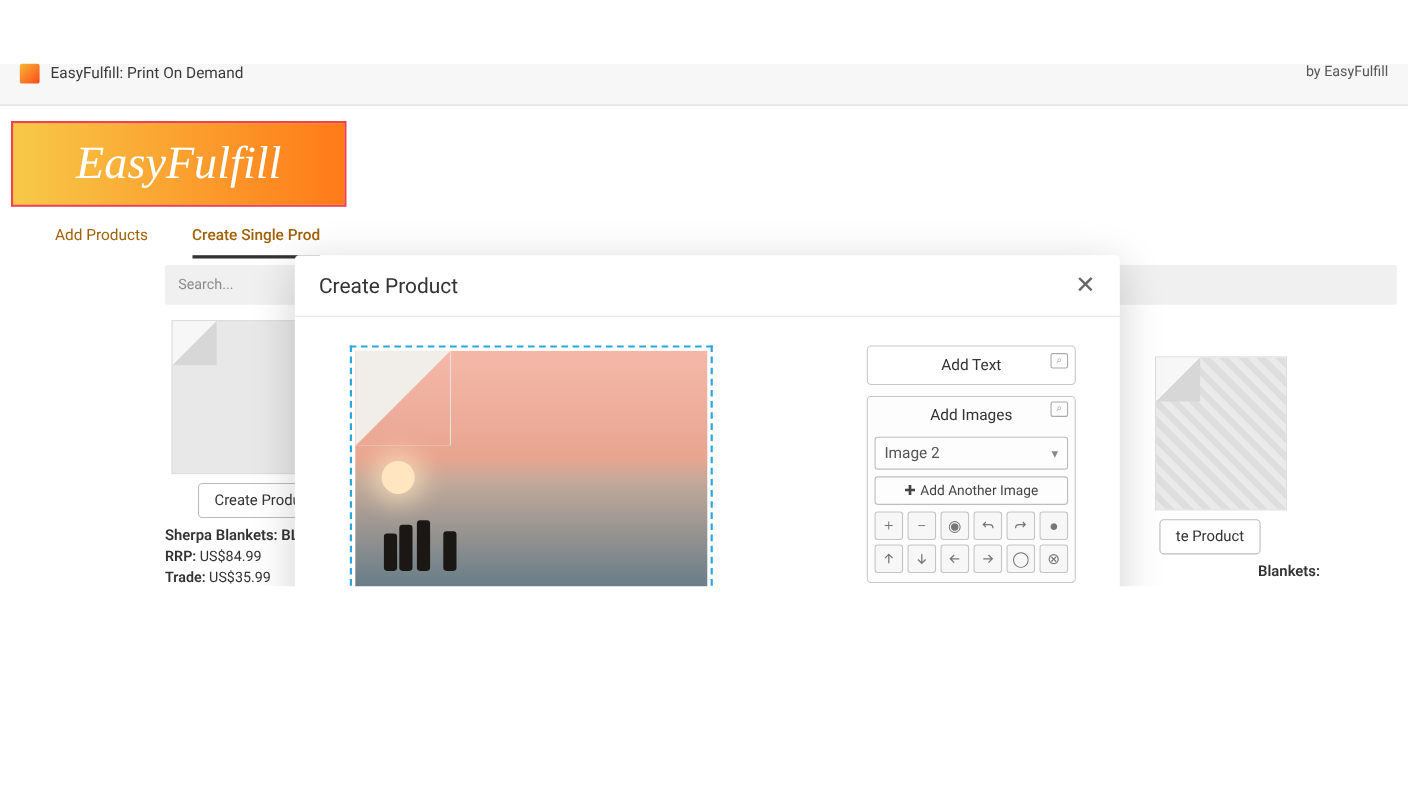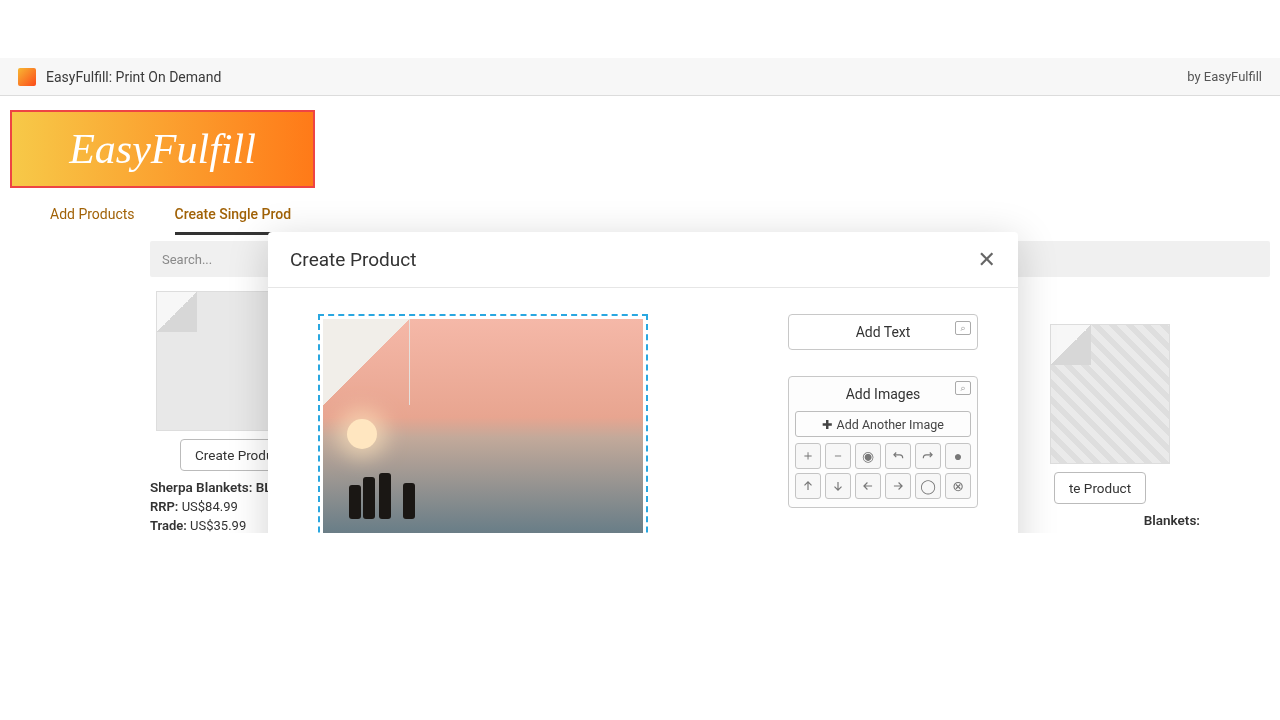--- a/index.html
+++ b/index.html
@@ -1,17 +1,17 @@
 <!DOCTYPE html>
 <html><head>
 <meta charset="utf-8">
 <style>
   * { box-sizing: border-box; margin: 0; padding: 0; }
   body { font-family: -apple-system, BlinkMacSystemFont, "Segoe UI", Roboto, Arial, sans-serif; background: #fff; font-size: 14px; color: #333; }
-  .topbar { height: 38px; display: flex; align-items: center; justify-content: space-between; padding: 0 18px; border-bottom: 1px solid #dcdcdc; background: #f7f7f7; margin-top: 58px; }
+  .topbar { height: 38px; display: flex; align-items: flex-start; justify-content: space-between; padding: 0 18px; border-bottom: 1px solid #dcdcdc; background: #f7f7f7; margin-top: 58px; }
   .topbar-left { display: flex; align-items: center; gap: 10px; }
   .app-icon { width: 18px; height: 18px; background: linear-gradient(135deg,#f7b733,#fc4a1a); border-radius: 2px; }
   .app-title { font-size: 14px; color: #3a3a3a; }
   .app-byline { font-size: 13px; color: #555; }
   .main { position: relative; padding: 0 10px; }
   .logo-box { width: 305px; height: 78px; margin-left: 0; margin-top: 14px; border: 2px solid #e44; background: linear-gradient(90deg,#f7c948 0%, #ff7a18 100%); display:flex; align-items:center; justify-content:center; }
   .logo-text { font-family: "Brush Script MT", cursive; font-size: 42px; color:#fff; font-style: italic; }
   .tabs { display:flex; gap:40px; margin-left: 40px; margin-top: 18px; font-size: 14px; color:#a16207; }
   .tab { padding-bottom: 10px; cursor:pointer; }
   .tab.active { border-bottom: 3px solid #333; font-weight: 500; }
@@ -39,21 +39,21 @@
   .modal-body { padding: 26px 30px 40px 50px; display:flex; gap:140px; min-height:430px; }
   .canvas-wrap { width:330px; height:360px; border:2px dashed #2aa7e0; position:relative; overflow:hidden; }
   .canvas-img { position:absolute; inset:3px; background: linear-gradient(180deg,#f5b8a8 0%, #e8a590 28%, #c2a99a 34%, #6c7f88 60%, #3e4a4d 100%); }
   .canvas-img::before { content:""; position:absolute; top:0; left:0; width:86px; height:86px; background:linear-gradient(135deg,#f1eee9 50%, rgba(0,0,0,0) 50.5%); border-right:1px solid rgba(0,0,0,0.05); z-index:3; }
   .sun { position:absolute; left:24px; top:100px; width:30px; height:30px; border-radius:50%; background:#ffe6c0; box-shadow:0 0 20px 10px rgba(255,230,190,0.6); z-index:2;}
   .pier { position:absolute; left:0; bottom:70px; width:320px; height:90px; z-index:2;}
   .pier-plank { position:absolute; top:38px; left:0; right:0; height:10px; background: #2e2520; transform: skewY(-4deg); }
   .pier-leg { position:absolute; top:40px; width:8px; height:60px; background:#211c18; }
   .person { position:absolute; bottom:150px; width:12px; height:40px; background:#1a1714; border-radius:3px; z-index:2;}
   .right-panel { width:200px; }
-  .panel-btn { width:190px; padding:9px 0; border:1px solid #c8c8c8; border-radius:4px; background:#fff; text-align:center; font-size:14px; margin-bottom:26px; position:relative; cursor:pointer; }
+  .panel-btn { width:190px; padding:9px 0; border:1px solid #c8c8c8; border-radius:4px; background:#fff; text-align:center; font-size:14px; margin-bottom:10px; position:relative; cursor:pointer; }
   .panel-btn .corner { position:absolute; right:6px; top:6px; width:16px; height:14px; border:1px solid #aaa; border-radius:2px; font-size:9px; display:flex; align-items:center; justify-content:center; color:#888; }
   .panel-card { width:190px; border:1px solid #c8c8c8; border-radius:4px; background:#fdfdfd; padding:0 6px 8px; }
   .panel-card-header { padding:9px 0; text-align:center; font-size:14px; position:relative; }
   .panel-card-header .corner { position:absolute; right:0; top:4px; width:16px; height:14px; border:1px solid #aaa; border-radius:2px; font-size:9px; display:flex; align-items:center; justify-content:center; color:#888;}
   .select-box { border:1px solid #bdbdbd; border-radius:3px; height:30px; display:flex; align-items:center; justify-content:space-between; padding:0 8px; font-size:14px; color:#555; margin:2px 0 6px; cursor:pointer; }
   .chev { color:#888; font-size:12px; }
   .add-another { border:1px solid #bdbdbd; border-radius:3px; height:26px; display:flex; align-items:center; justify-content:center; gap:4px; font-size:12.5px; color:#444; margin-bottom:6px; cursor:pointer;}
   .tool-grid { display:grid; grid-template-columns: repeat(6, 1fr); gap:4px; }
   .tool { height:26px; border:1px solid #c4c4c4; border-radius:3px; background:#f7f7f7; display:flex; align-items:center; justify-content:center; color:#777; font-size:14px; cursor:pointer; }
   .tool svg { width:14px; height:14px; stroke:#777; fill:none; stroke-width:2; }
@@ -138,20 +138,24 @@
       <div class="right-panel">
         <div class="panel-btn">
           <span>Add Text</span>
           <span class="corner">⌕</span>
         </div>
         <div class="panel-card">
           <div class="panel-card-header">
             <span>Add Images</span>
             <span class="corner">⌕</span>
           </div>
+          <div class="select-box">
+            <span>Image 2</span>
+            <span class="chev">▾</span>
+          </div>
           <div class="add-another">
             <span>✚</span>
             <span>Add Another Image</span>
           </div>
           <div class="tool-grid">
             <div class="tool">＋</div>
             <div class="tool">－</div>
             <div class="tool">◉</div>
             <div class="tool">
                 <svg viewBox="0 0 24 24">

